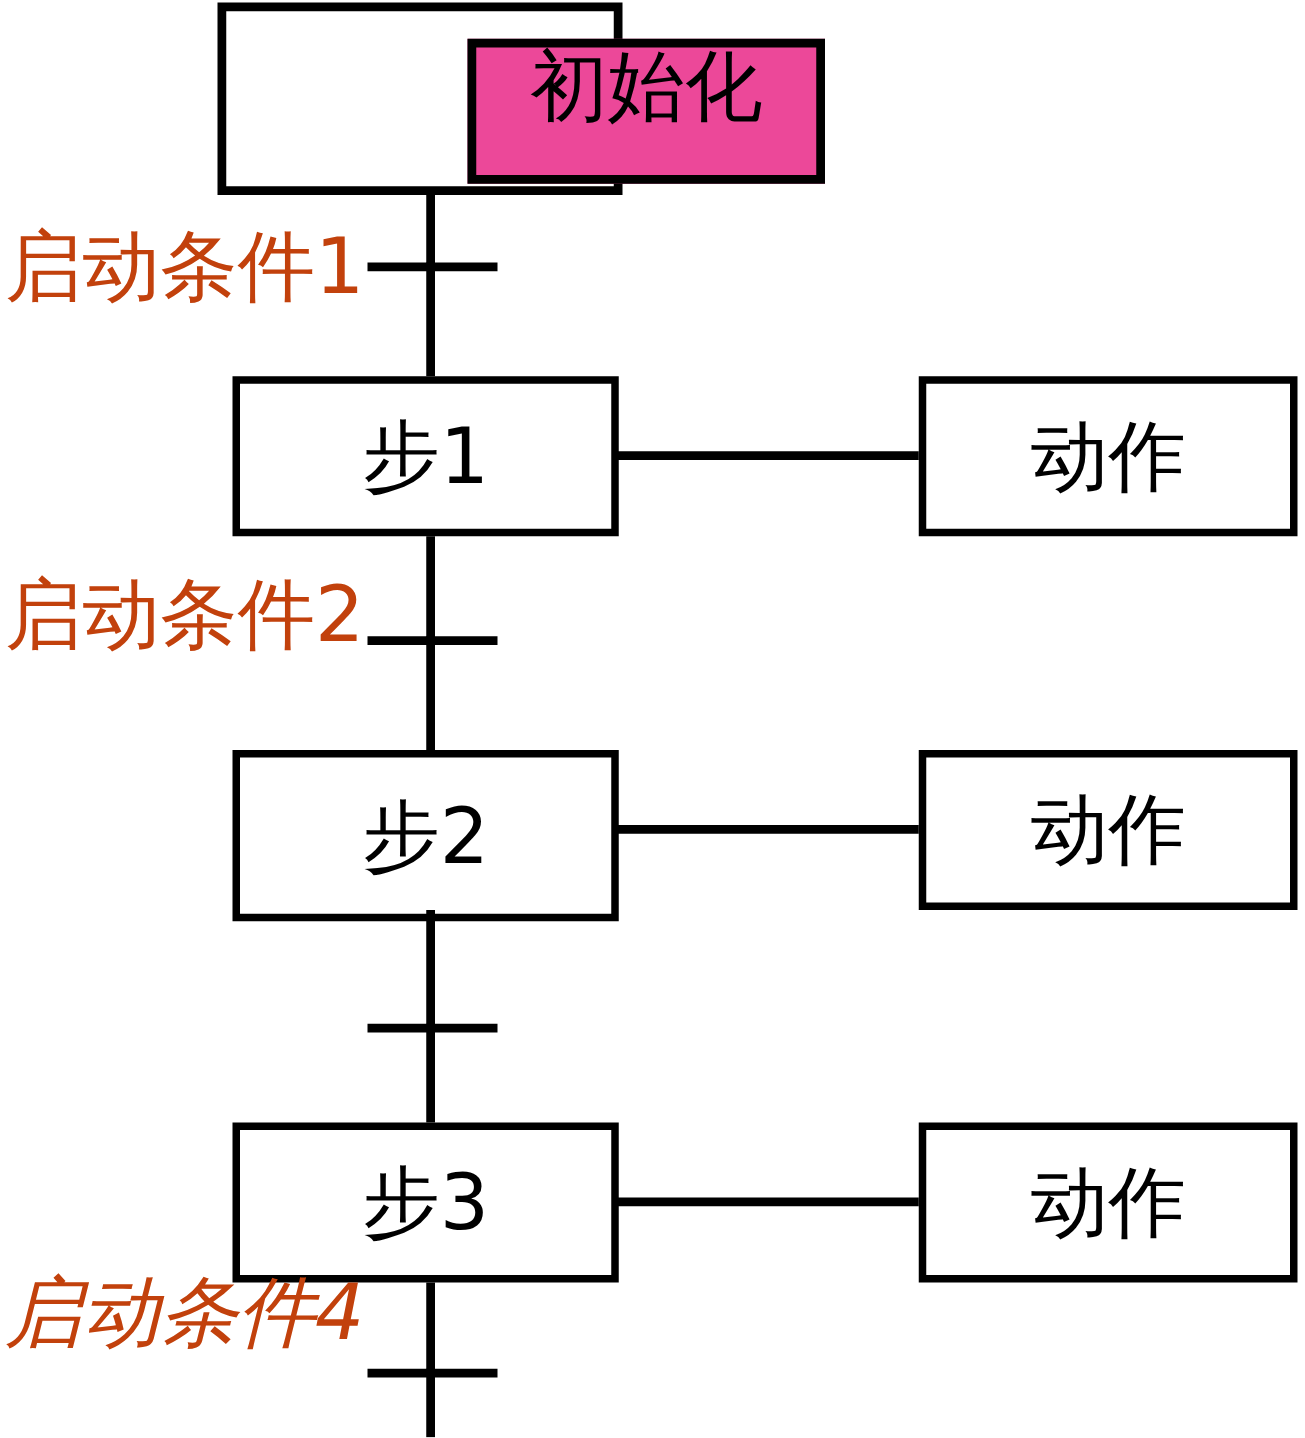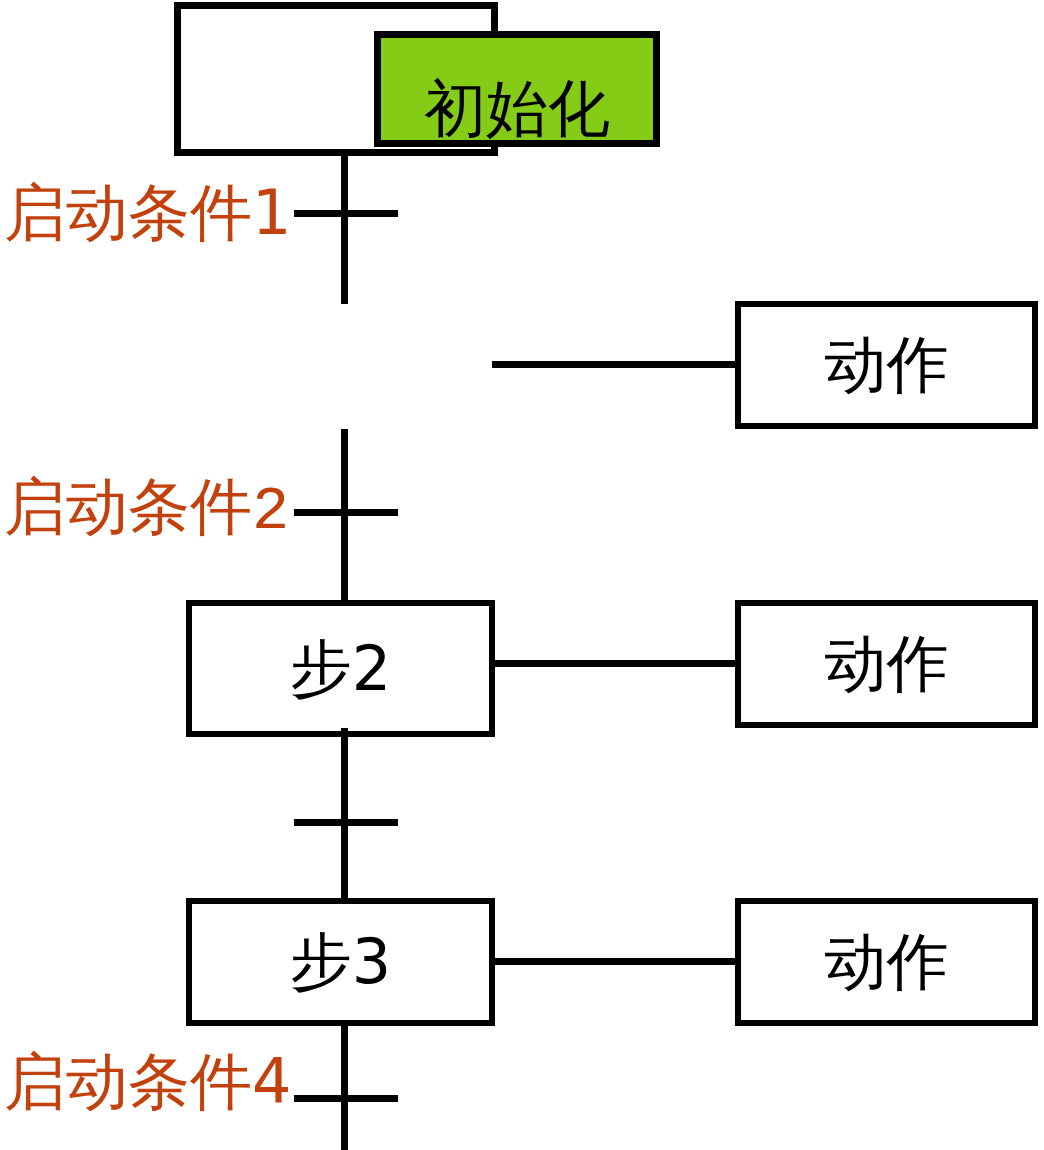--- a/index.html
+++ b/index.html
@@ -48,23 +48,23 @@
     background: #ffffff;
   }
   .init-inner {
     position: absolute;
     box-sizing: border-box;
     left: 193px;
     top: 22px;
     width: 286px;
     height: 116px;
     border: 7px solid #000000;
-    background: #84cc16;
+    background: #ec4899;
     display: flex;
-    align-items: flex-end;
+    align-items: flex-start;
     justify-content: center;
   }
 
   
   .vline {
     position: absolute;
     width: 7px;
     background: #000000;
     left: 341px;
   }
@@ -107,28 +107,31 @@
     </div>
   </div>
 
   <div class="vline" style="top:156px; height:57px;"></div>
 
   <div class="tick" style="top:210px;"></div>
   <div class="cond-label" style="top:213px;">启动条件1</div>
 
   <div class="vline" style="top:210px; height:94px;"></div>
 
+  <div class="box" style="left:186px; top:301px; width:309px; height:128px;">
+    <span class="box-label">步1</span>
+  </div>
   <div class="hlink" style="top:361px;"></div>
   <div class="box" style="left:735px; top:301px; width:303px; height:128px;">
     <span class="box-label">动作</span>
   </div>
 
   <div class="vline" style="top:429px; height:86px;"></div>
   <div class="tick" style="top:509px;"></div>
-  <div class="cond-label" style="top:512px;font-family:Liberation Mono, monospace;">启动条件2</div>
+  <div class="cond-label" style="top:492px;">启动条件2</div>
   <div class="vline" style="top:509px; height:94px;"></div>
 
   <div class="box" style="left:186px; top:600px; width:309px; height:137px;">
     <span class="box-label">步2</span>
   </div>
   <div class="hlink" style="top:660px;"></div>
   <div class="box" style="left:735px; top:600px; width:303px; height:128px;">
     <span class="box-label">动作</span>
   </div>
 
@@ -139,16 +142,16 @@
   <div class="box" style="left:186px; top:898px; width:309px; height:128px;">
     <span class="box-label">步3</span>
   </div>
   <div class="hlink" style="top:958px;"></div>
   <div class="box" style="left:735px; top:898px; width:303px; height:128px;">
     <span class="box-label">动作</span>
   </div>
 
   <div class="vline" style="top:1026px; height:74px;"></div>
   <div class="tick" style="top:1095px;"></div>
-  <div class="cond-label" style="top:1082px;">启动条件4</div>
+  <div class="cond-label" style="top:1050px;font-style:italic;">启动条件4</div>
   <div class="vline" style="top:1095px; height:55px;"></div>
 
 </div>
 
 </body></html>

